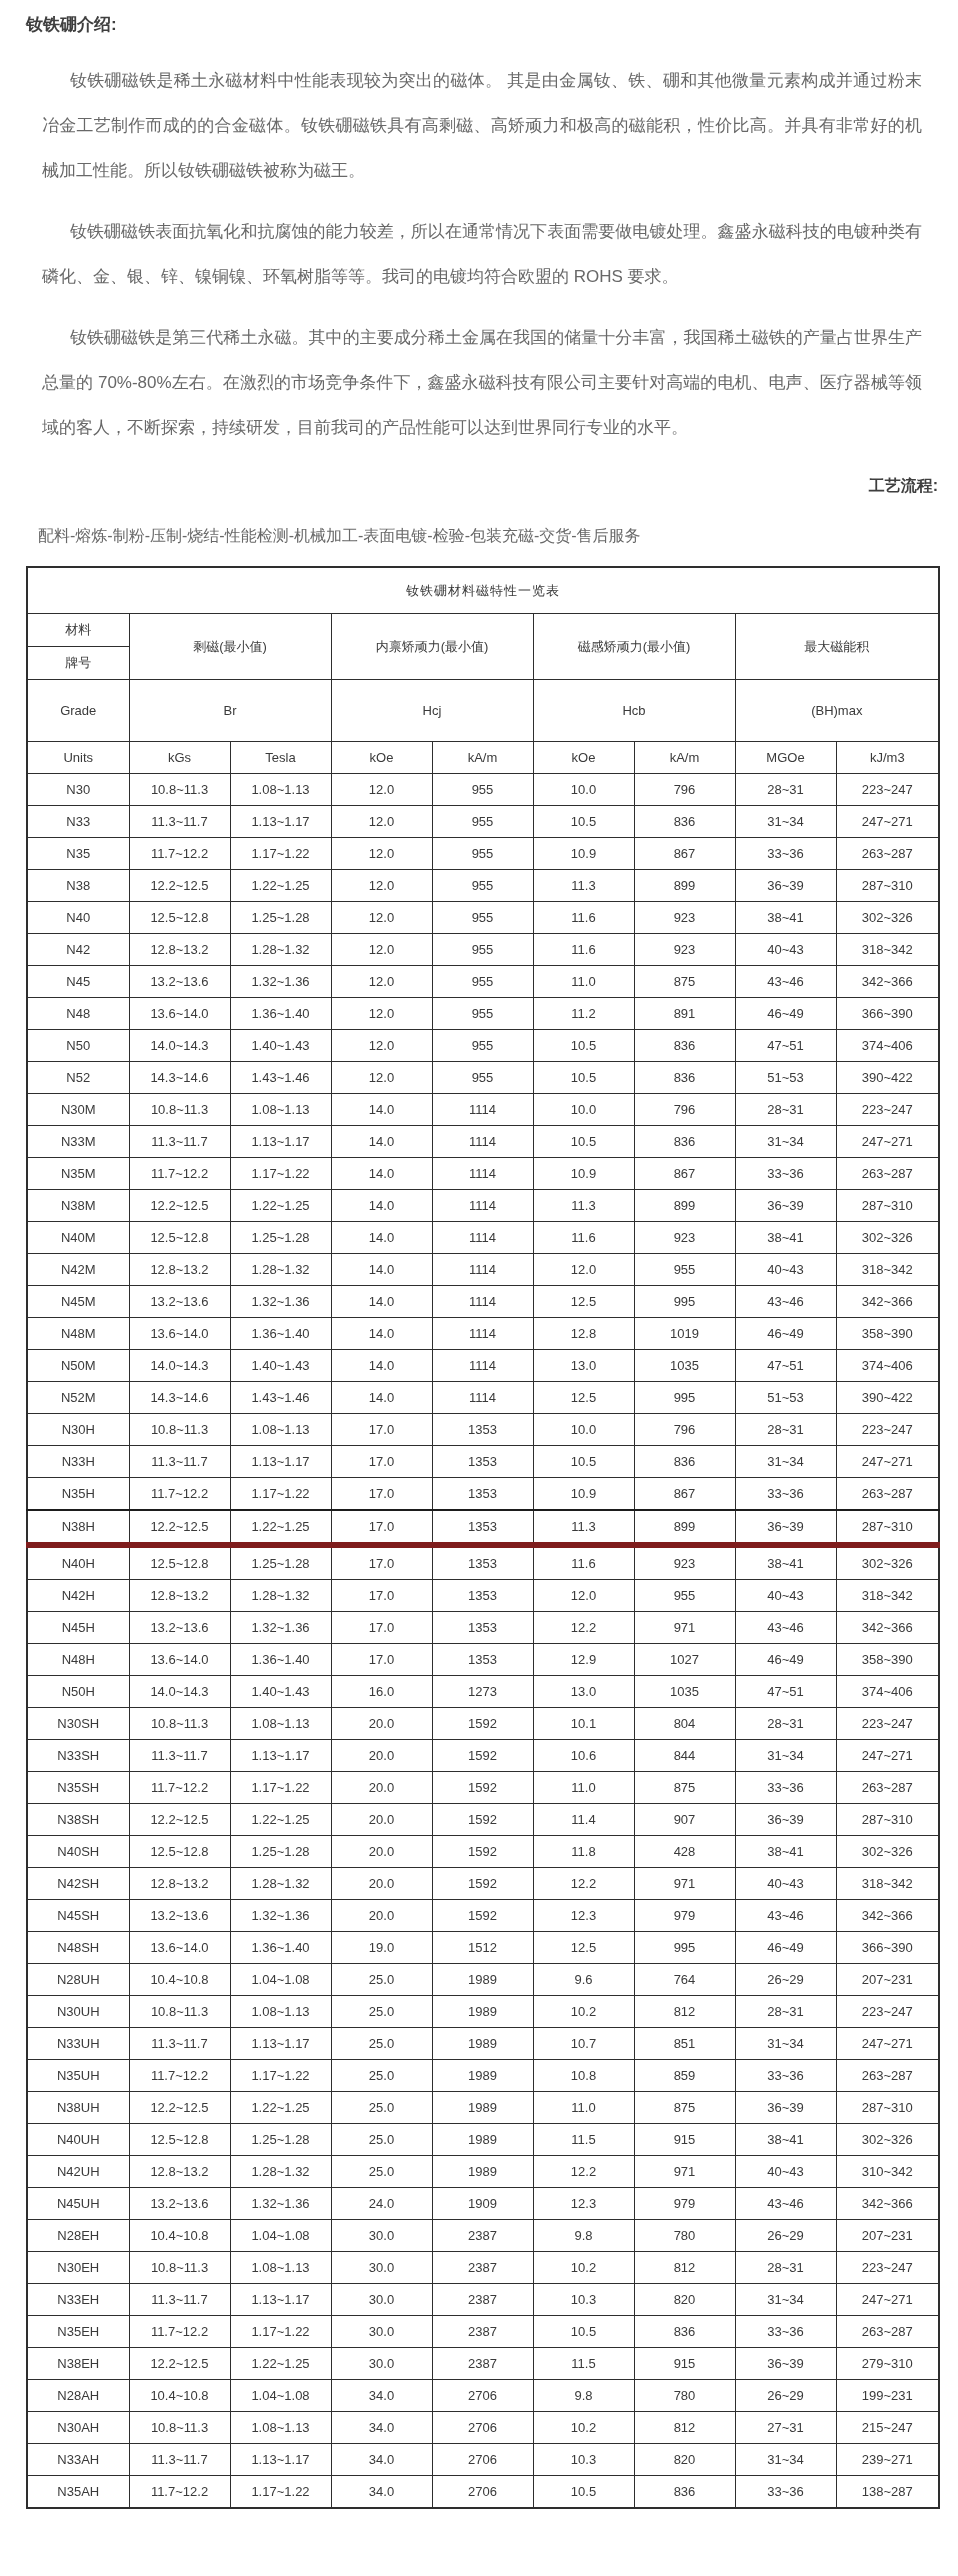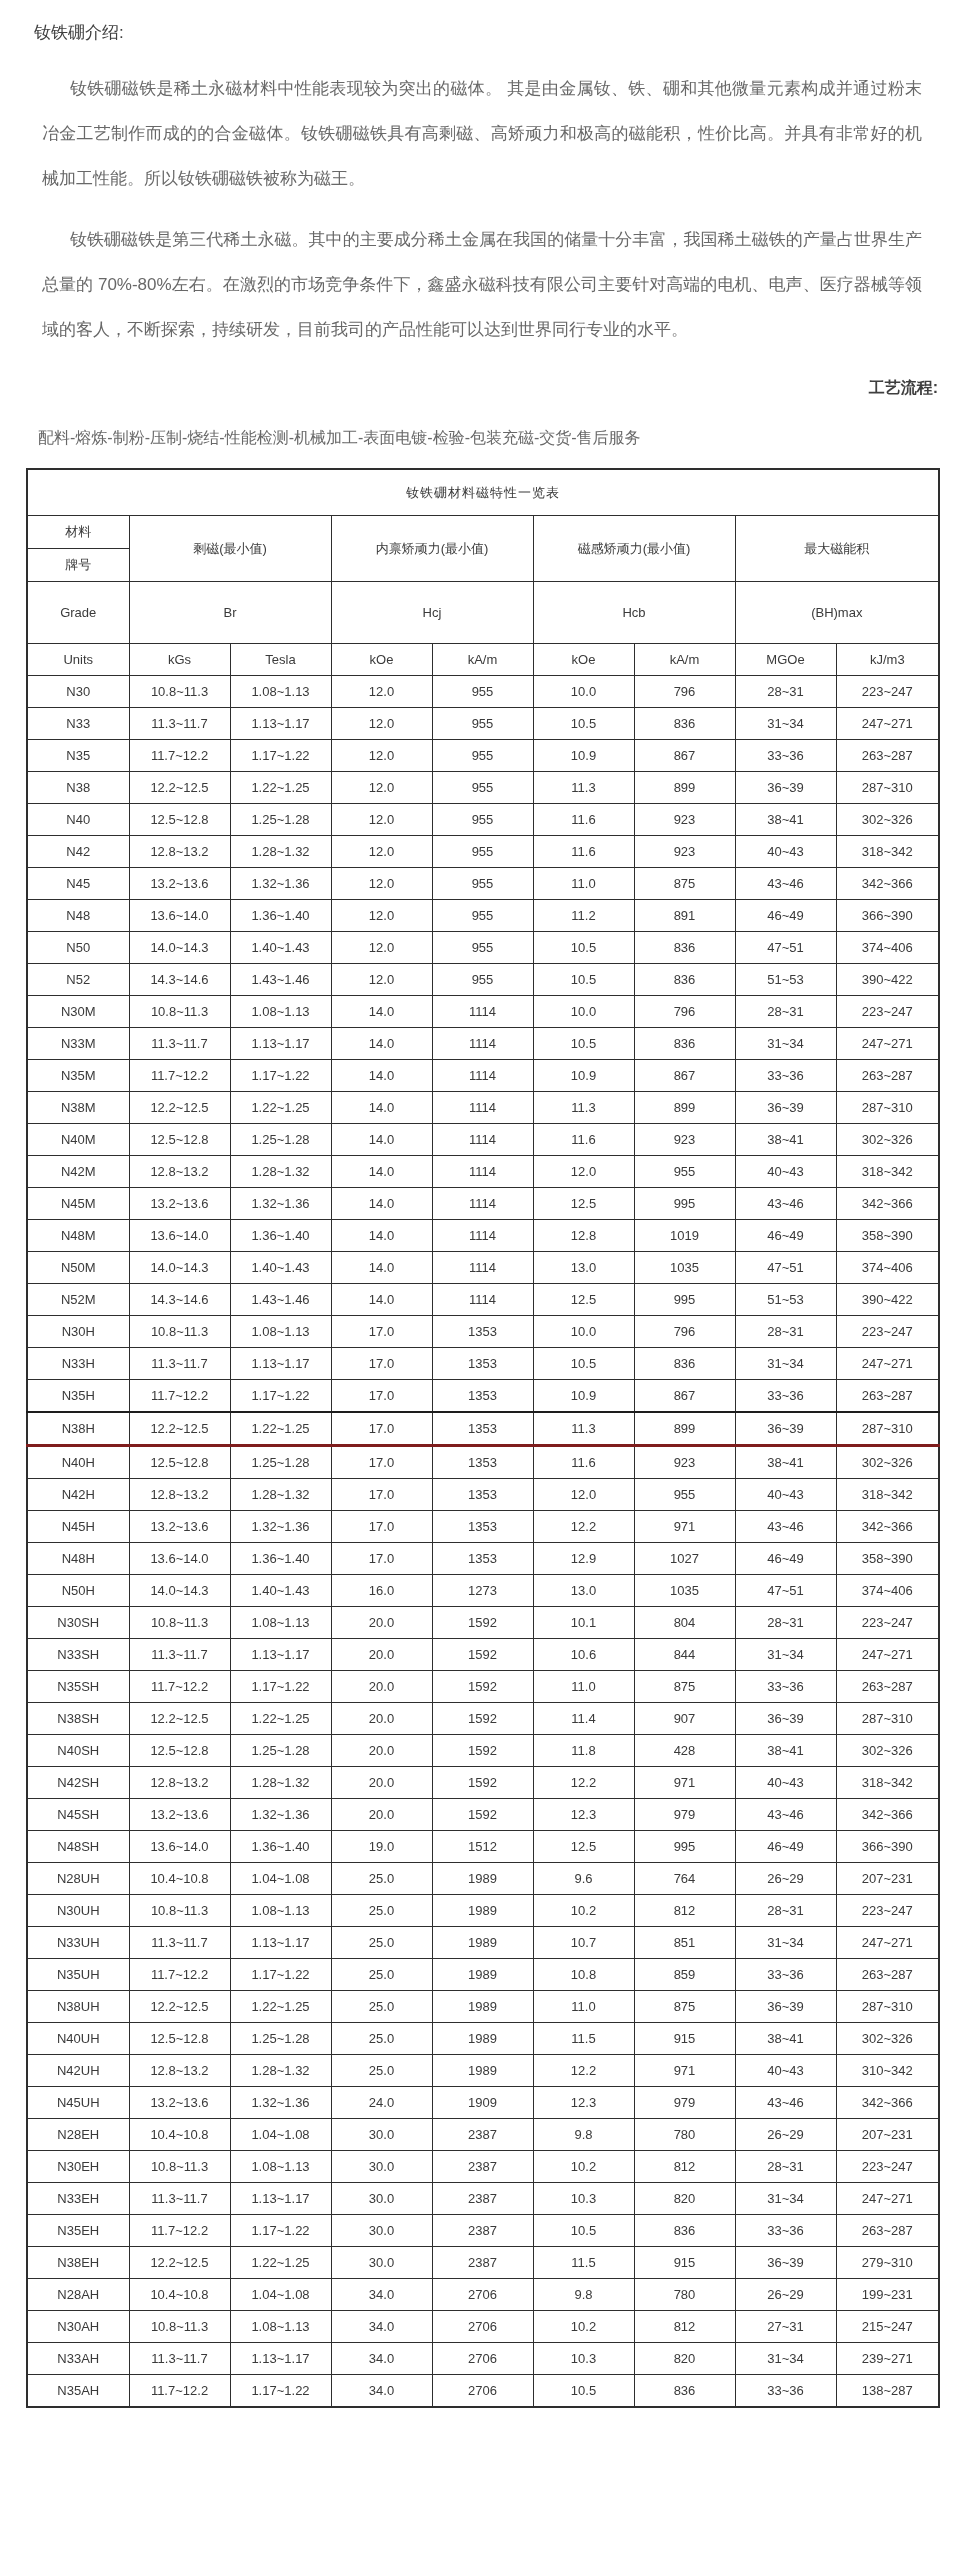--- a/index.html
+++ b/index.html
@@ -5,22 +5,22 @@
   html,body { margin:0; padding:0; background:#ffffff; }
   body {
     width:958px;
     font-family:"Liberation Sans","DejaVu Sans",sans-serif;
     color:#666;
   }
   .page { padding:8px 20px 0 26px; }
 
   
   .sec-heading {
-    font-size:17px; font-weight:normal; color:#3f3f3f;
-    line-height:34px; margin:8px;
+    font-size:17px; font-weight:bold; color:#3f3f3f;
+    line-height:34px; margin:0;
   }
   .para {
     margin:16px; font-size:17px; line-height:45px;
     color:#686868; text-indent:28px; text-align:justify;
   }
   .flow-heading {
     font-size:16px; font-weight:bold; color:#3f3f3f;
     line-height:40px; margin:8px 0 0 0;text-align:right;
   }
   .flow-text { margin:12px; font-size:16px; line-height:36px; color:#686868; }
@@ -36,29 +36,30 @@
     font-size:13px; color:#3a3a3a; padding:0; overflow:hidden; white-space:nowrap;
   }
   td.tbl-title {
     height:45px; font-size:26px; color:#525252;
     border-bottom:2px solid #2e2e2e; letter-spacing:1px;
   }
   .band td { height:32px; font-size:14px; color:#3f3f3f; }
   .grade-row td { height:61px; font-size:15px; }
   .units-row td { height:31px; }
   tr.data-row td { height:31px; }
-  tr.thick td { border-top:2px solid #1d1d1d; border-bottom:3px solid #7f1d1d; }
+  tr.thick td { border-top:2px solid #1d1d1d; border-bottom:6px solid #7f1d1d; }
 </style>
 </head>
 <body>
 
 <div class="page">
 
   <h2 class="sec-heading">钕铁硼介绍:</h2>
   <p class="para">钕铁硼磁铁是稀土永磁材料中性能表现较为突出的磁体。 其是由金属钕、铁、硼和其他微量元素构成并通过粉末冶金工艺制作而成的的合金磁体。钕铁硼磁铁具有高剩磁、高矫顽力和极高的磁能积，性价比高。并具有非常好的机械加工性能。所以钕铁硼磁铁被称为磁王。</p>
+  <p class="para">钕铁硼磁铁表面抗氧化和抗腐蚀的能力较差，所以在通常情况下表面需要做电镀处理。鑫盛永磁科技的电镀种类有磷化、金、银、锌、镍铜镍、环氧树脂等等。我司的电镀均符合欧盟的 ROHS 要求。</p>
   <p class="para">钕铁硼磁铁是第三代稀土永磁。其中的主要成分稀土金属在我国的储量十分丰富，我国稀土磁铁的产量占世界生产总量的 70%-80%左右。在激烈的市场竞争条件下，鑫盛永磁科技有限公司主要针对高端的电机、电声、医疗器械等领域的客人，不断探索，持续研发，目前我司的产品性能可以达到世界同行专业的水平。</p>
 
   <h2 class="flow-heading">工艺流程:</h2>
   <p class="flow-text">配料-熔炼-制粉-压制-烧结-性能检测-机械加工-表面电镀-检验-包装充磁-交货-售后服务</p>
 
   <table class="spec">
     <colgroup>
       <col style="width:102px">
         <col style="width:101px">
         <col style="width:101px">

